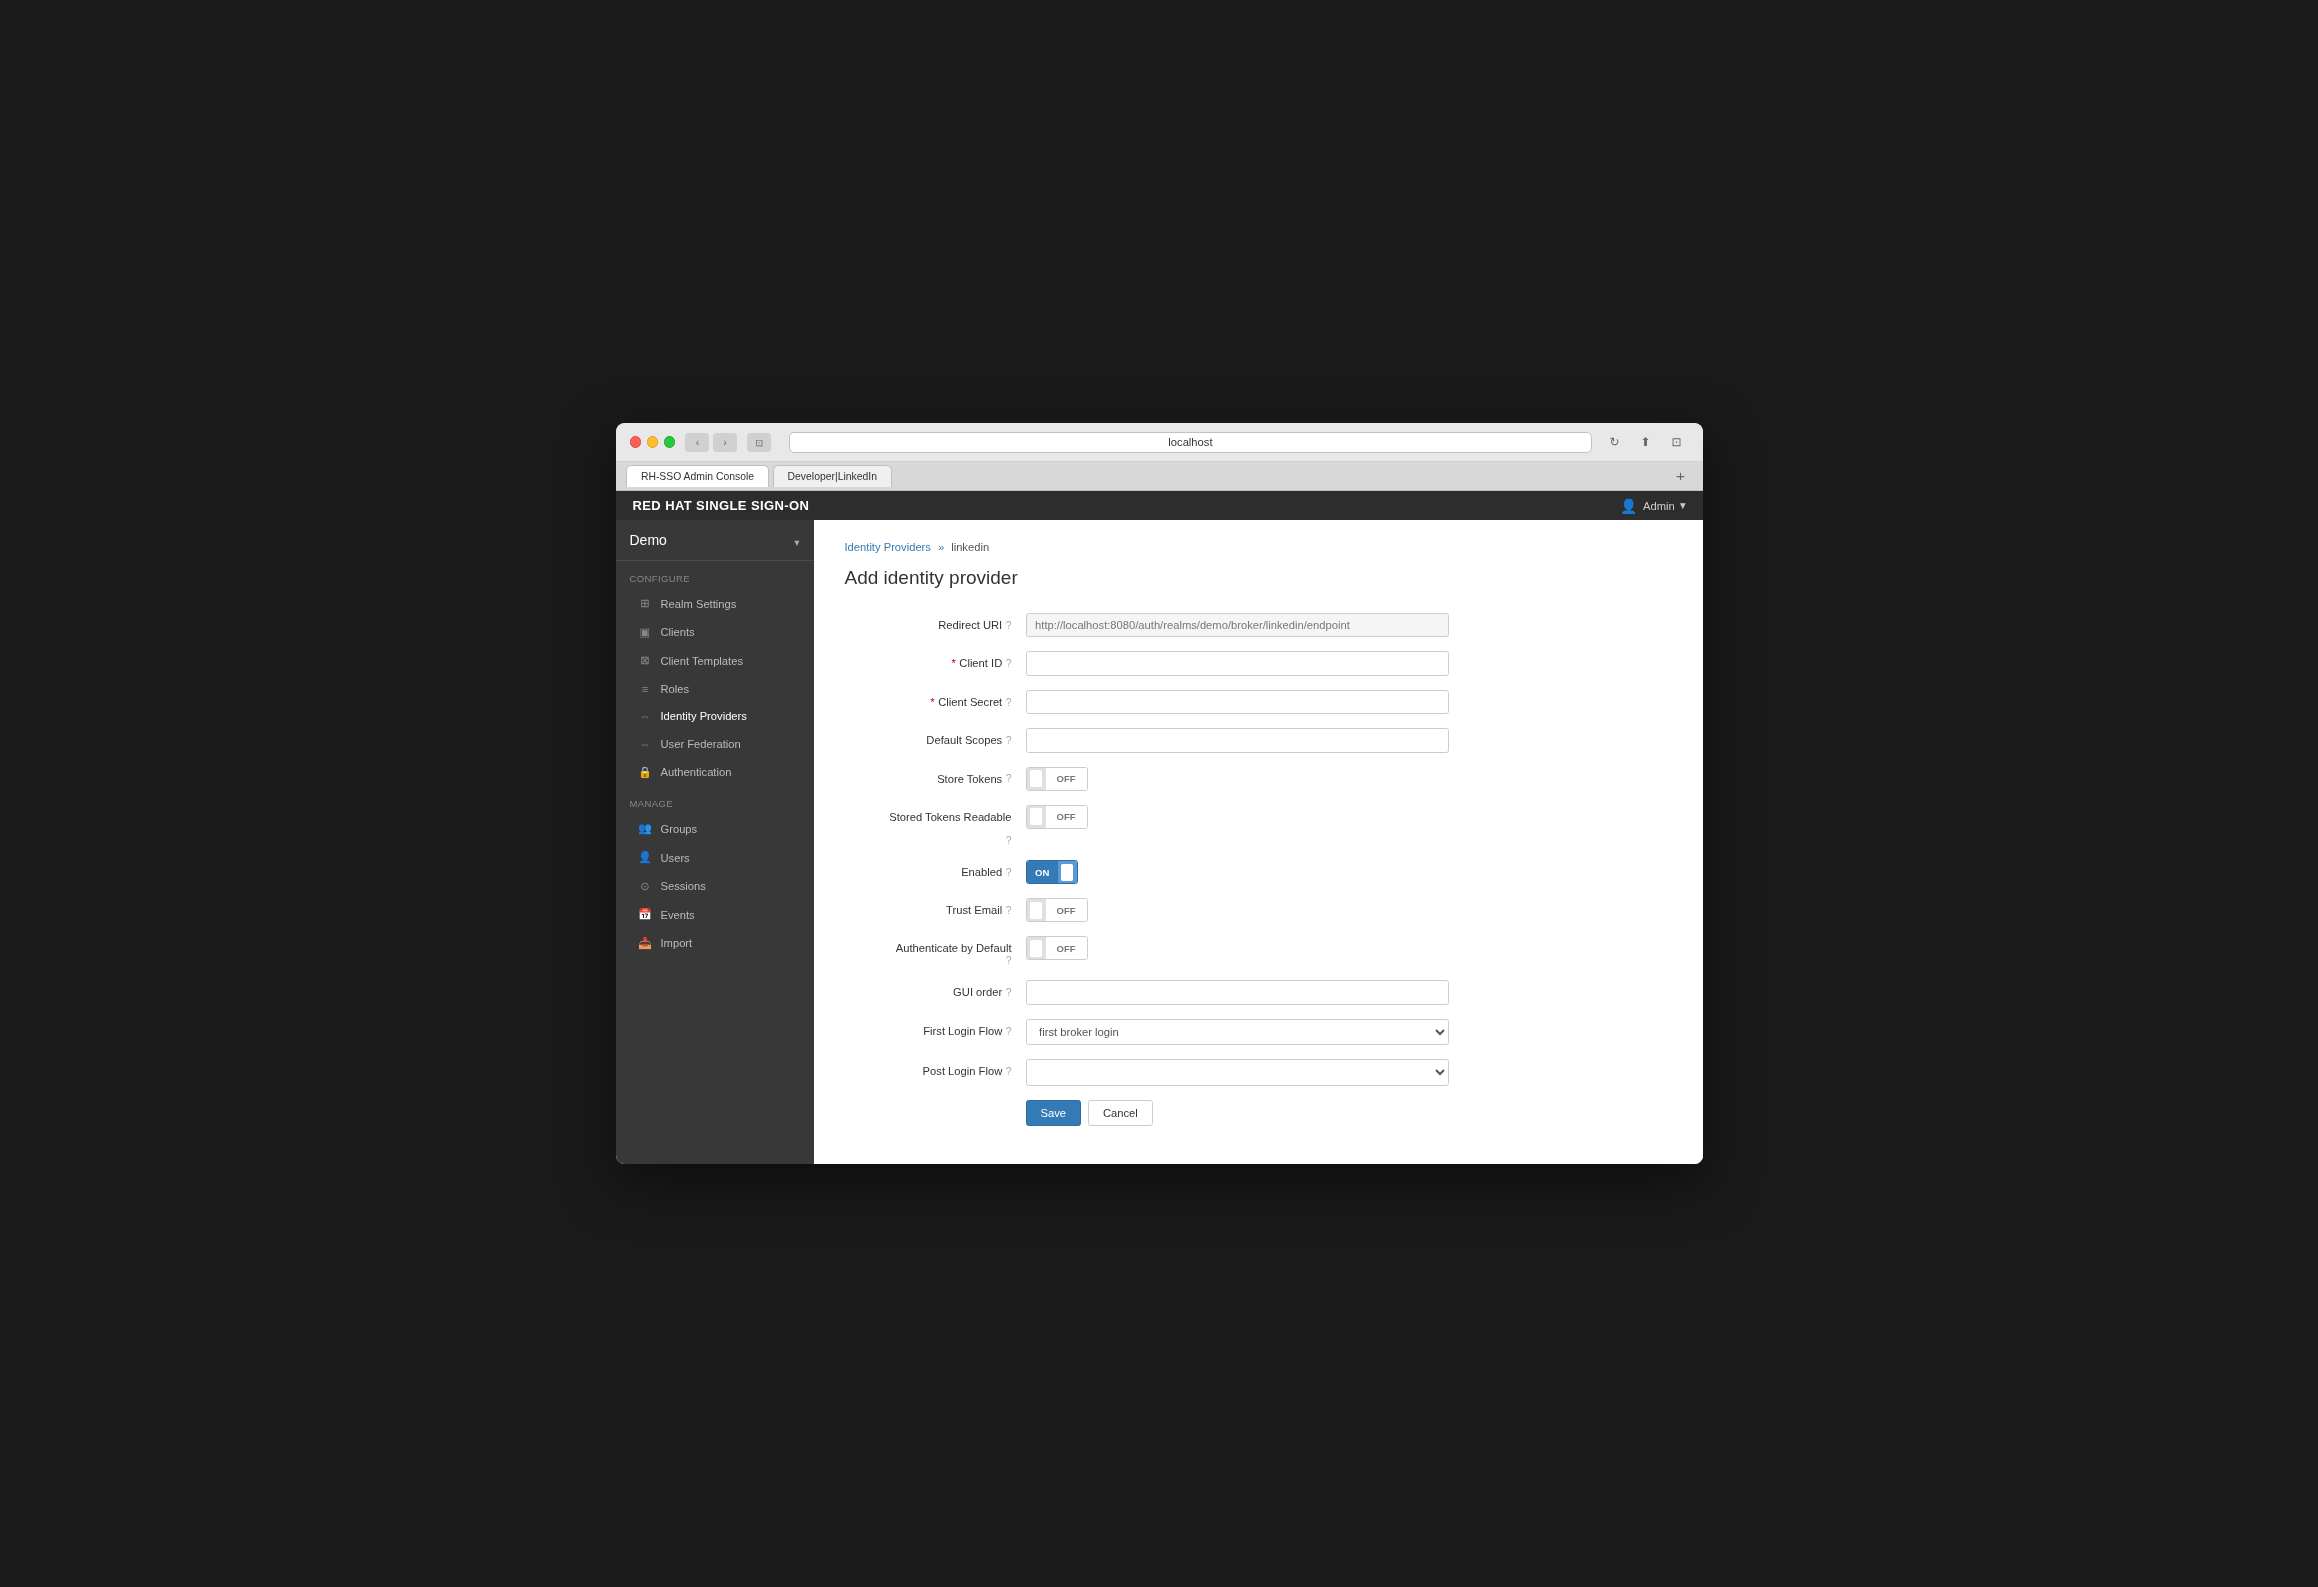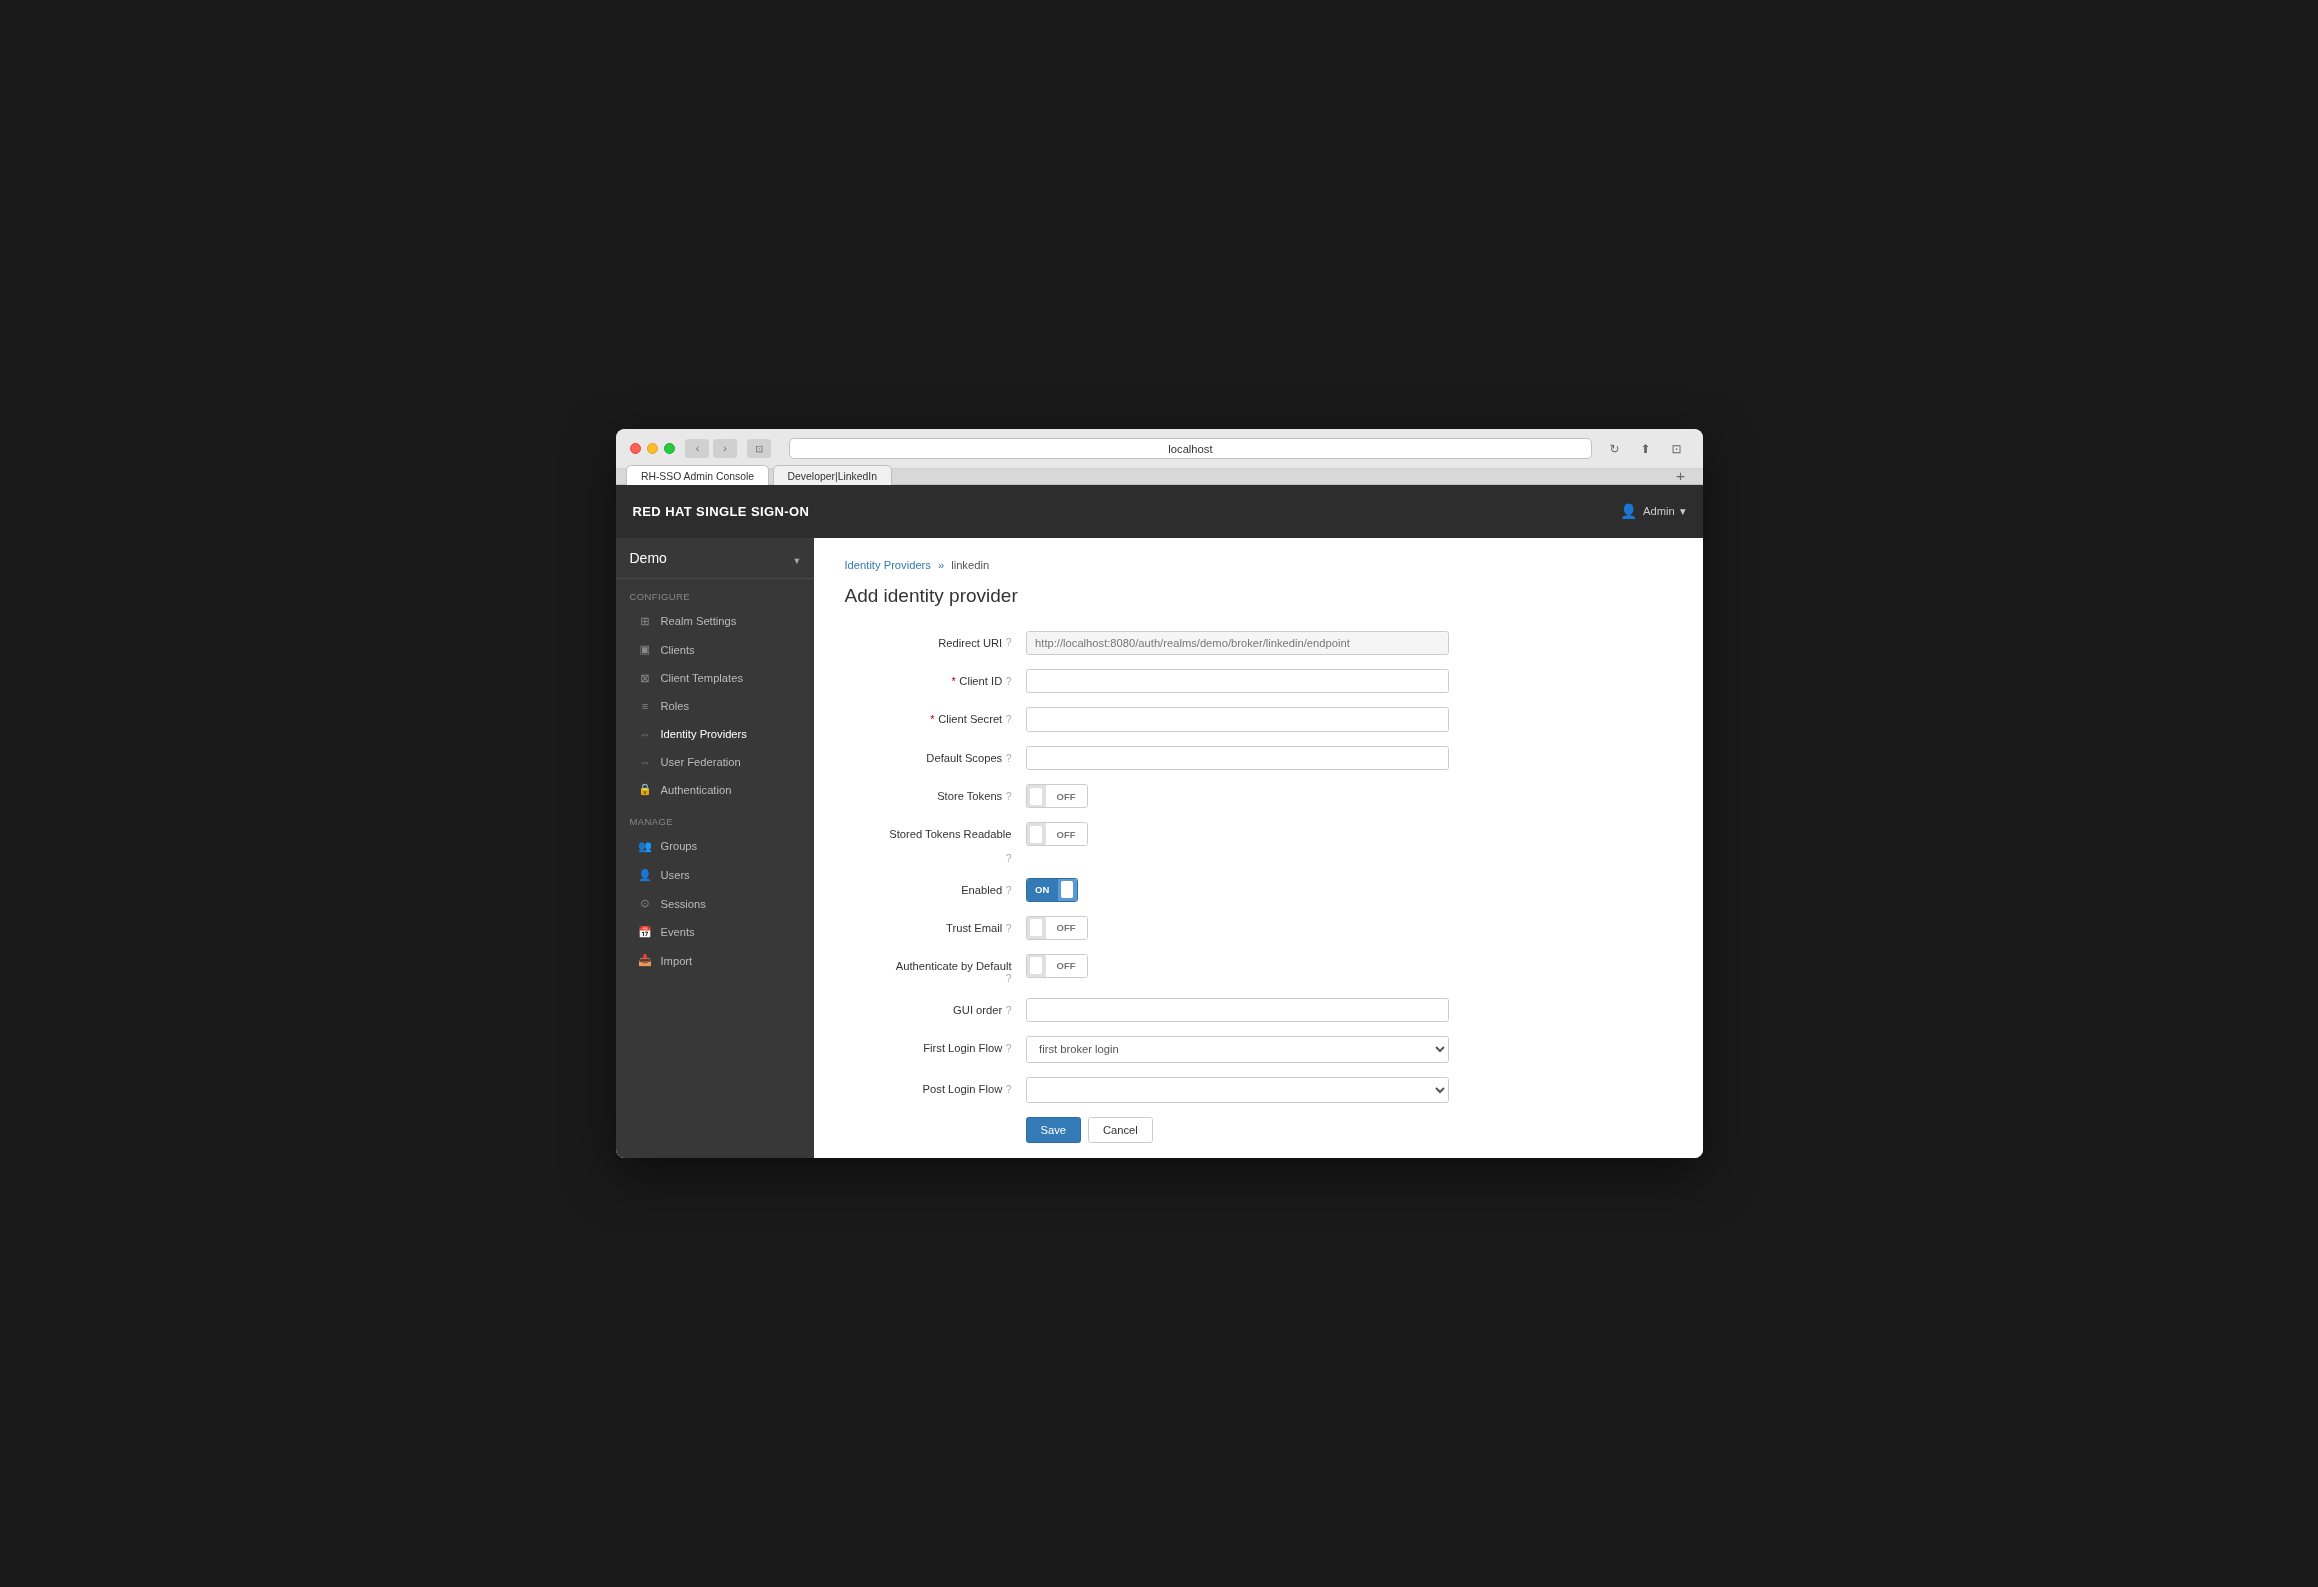--- a/index.html
+++ b/index.html
@@ -100,21 +100,21 @@
       font-size: 12px;
       color: #666;
     }
 
     
     .browser-tabs {
       background: #d8d8d8;
       display: flex;
       align-items: center;
       padding: 0 10.4px;
-      height: 16px;
+      height: 29px;
       border-bottom: 0.9px solid #c0c0c0;
     }
     .tab {
       background: #f0f0f0;
       border: 0.9px solid #c0c0c0;
       border-bottom: none;
       border-radius: 5.2px 5.2px 0 0;
       padding: 5.2px 14px;
       font-size: 10.4px;
       color: #333;
@@ -137,21 +137,21 @@
     
     .app {
       display: flex;
       flex-direction: column;
       height: 673px;
     }
 
     .app-header {
       background: #2d2d2d;
       padding: 0 17px;
-      height: 53px;
+      height: 29px;
       display: flex;
       align-items: center;
       justify-content: space-between;
     }
     .brand {
       font-size: 13px;
       font-weight: bold;
       color: white;
       letter-spacing: 0.4px;
     }

